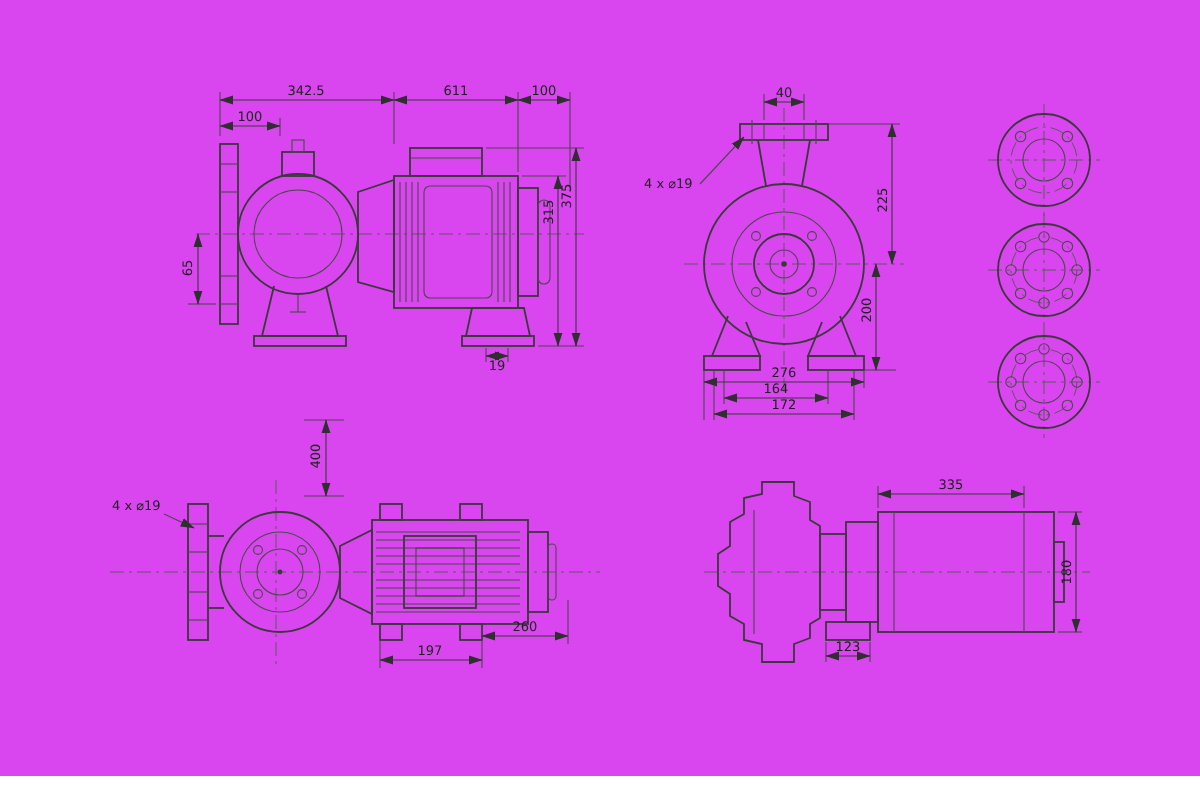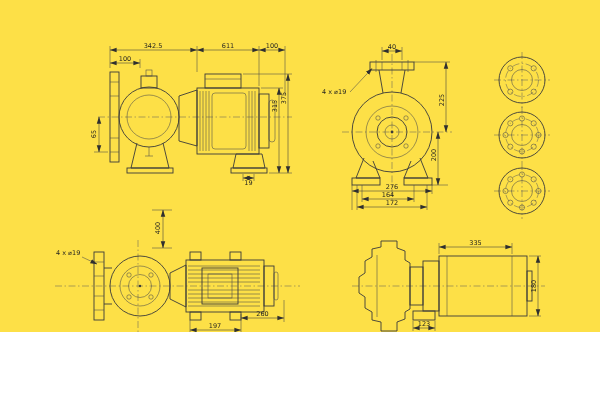--- a/index.html
+++ b/index.html
@@ -1,16 +1,16 @@
 <!DOCTYPE html>
 <html><head>
 <meta charset="utf-8">
 <style>
   html,body{margin:0;padding:0;background:#ffffff;}
-  .sheet{width:600px;height:332px;background:#fde047;overflow:hidden;text-decoration:underline;}
+  .sheet{width:600px;height:388px;background:#d946ef;overflow:hidden;text-decoration:underline;}
   svg{display:block;}
   .ln{stroke:#3a3a3a;stroke-width:0.9;fill:none;stroke-linejoin:miter;}
   .thin{stroke:#4a4a4a;stroke-width:0.55;fill:none;}
   .dim{stroke:#3a3a3a;stroke-width:0.55;fill:none;}
   .cl{stroke:#5a5a5a;stroke-width:0.5;fill:none;stroke-dasharray:7 2.5 1.5 2.5;}
   .fillmark{fill:#3a3a3a;stroke:none;}
   text.d{font-family:"DejaVu Sans",sans-serif;font-size:6.5px;fill:#1f1f1f;}
 </style>
 </head>
 <body>

